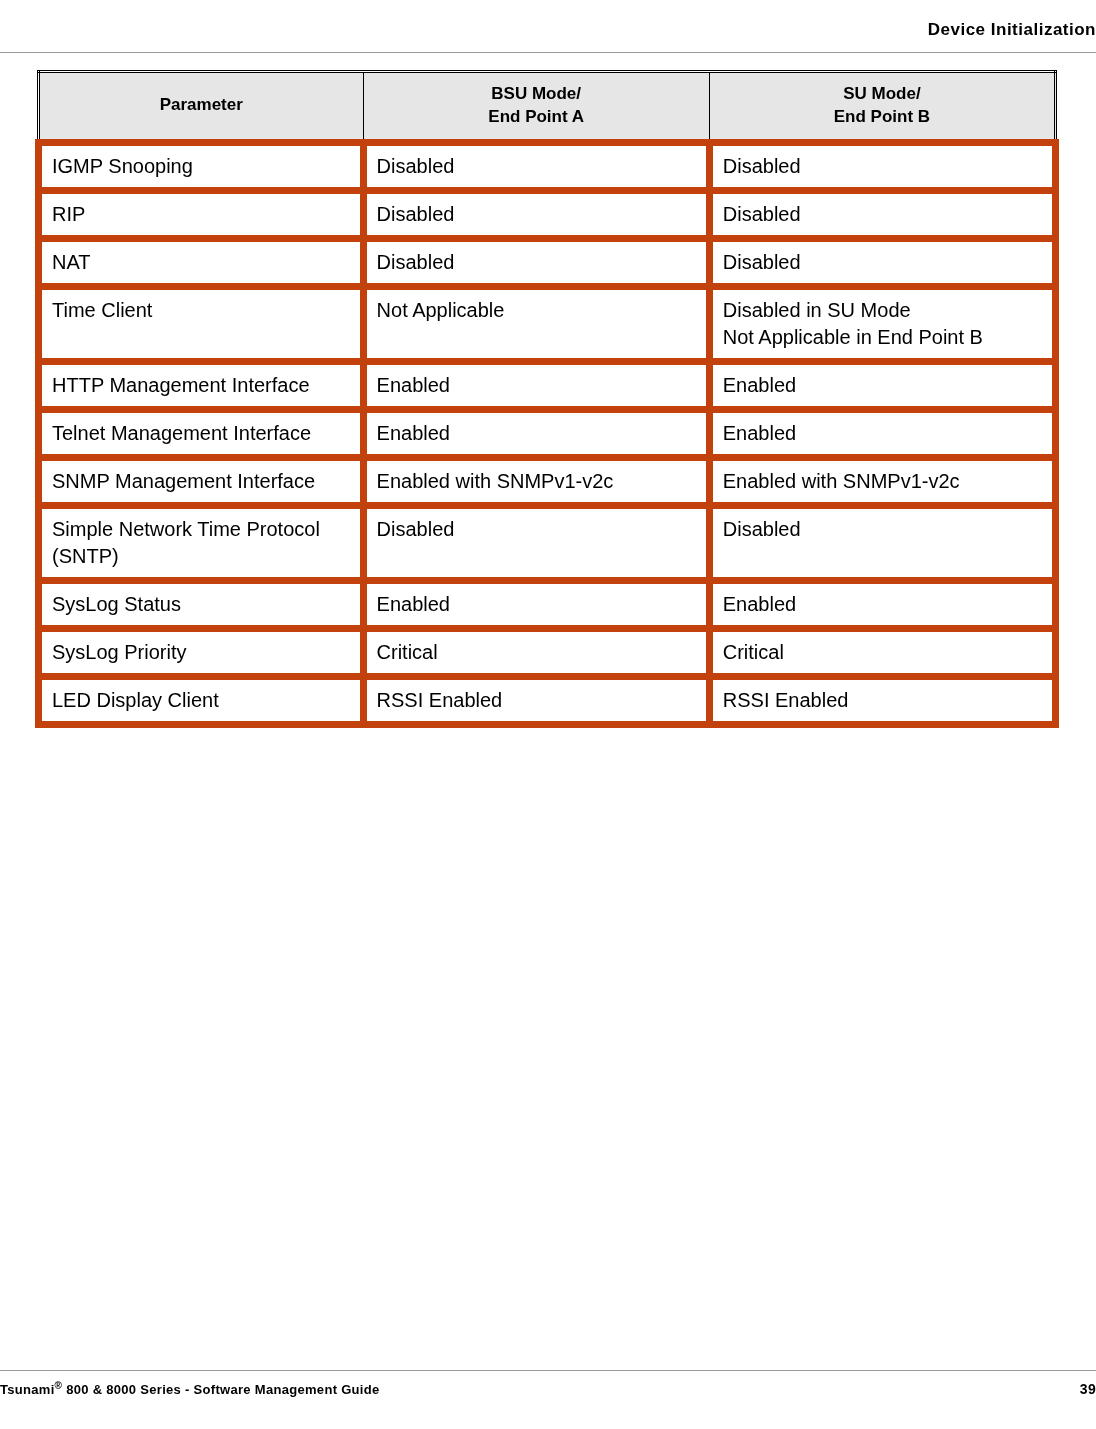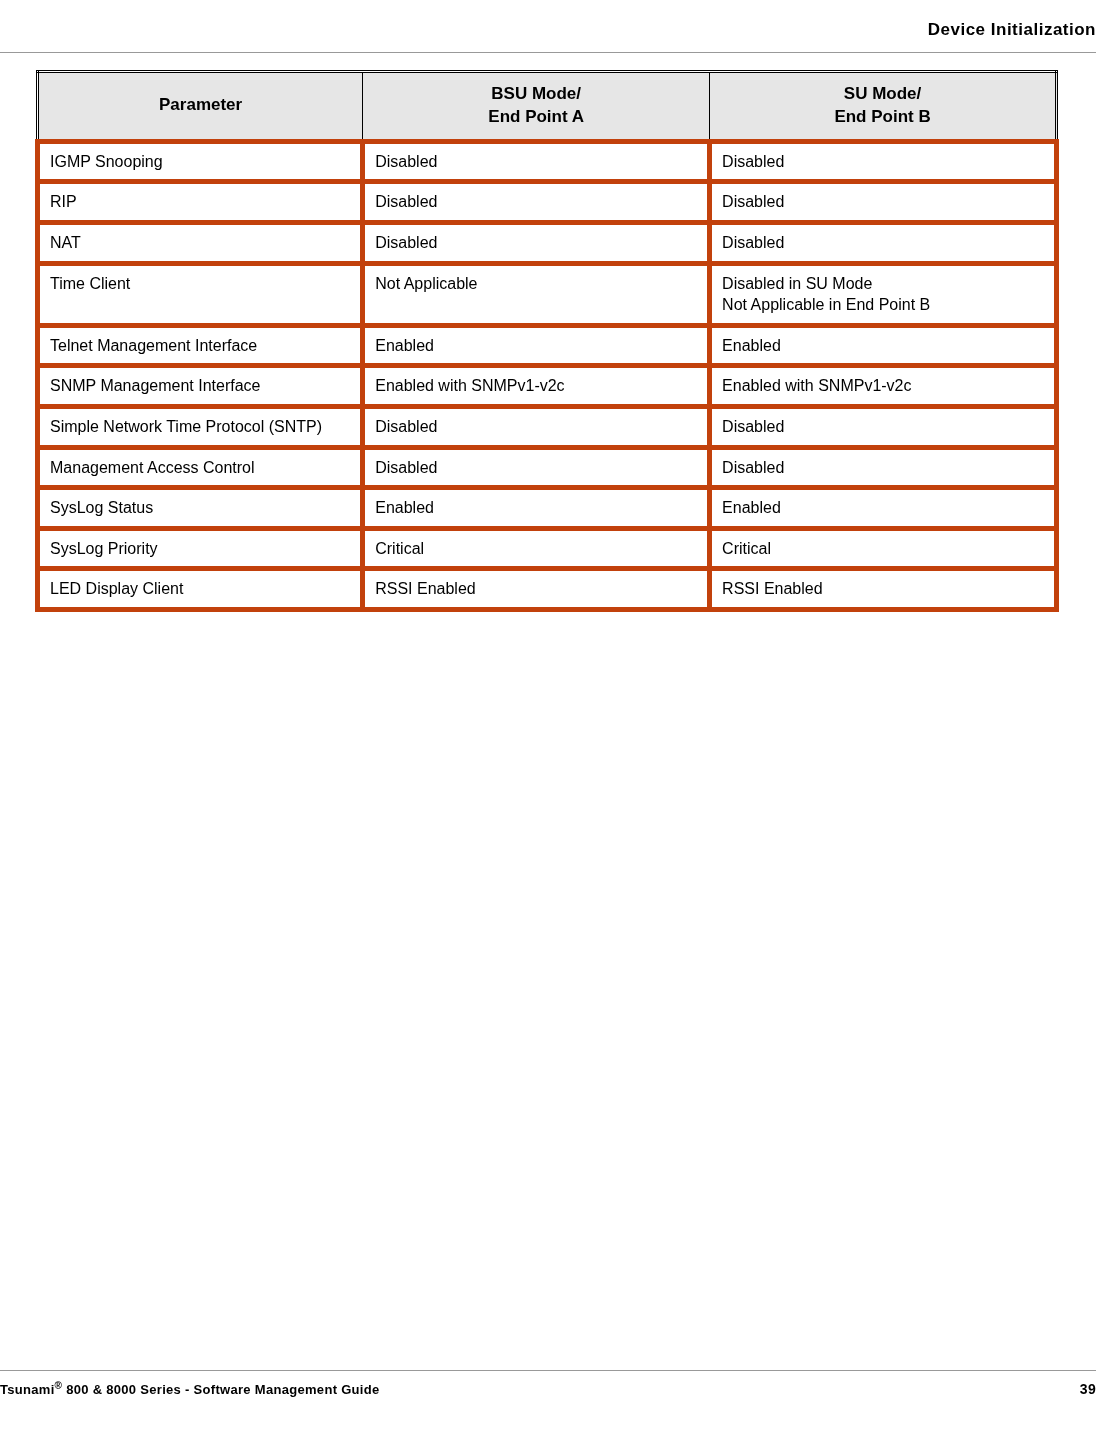--- a/index.html
+++ b/index.html
@@ -49,23 +49,23 @@
       text-align: center;
       padding: 10px 8px;
       border: 1px solid #000;
       line-height: 1.35;
       vertical-align: middle;
     }
     th .line1, th .line2 {
       display: block;
     }
     td {
-      font-size: 16px;
+      font-size: 20px;
       padding: 7px 10px;
-      border: 5px solid #c2410c;
+      border: 7px solid #c2410c;
       vertical-align: top;
       line-height: 1.35;
       white-space: pre-line;
     }
     .col-param {
       width: 30%;
     }
     .col-bsu {
       width: 32%;
     }
@@ -138,36 +138,36 @@
           <td class="col-bsu">Disabled</td>
           <td class="col-su">Disabled</td>
         </tr>
         <tr>
           <td class="col-param">Time Client</td>
           <td class="col-bsu">Not Applicable</td>
           <td class="col-su">Disabled in SU Mode
 Not Applicable in End Point B</td>
         </tr>
         <tr>
+          <td class="col-param">HTTP Management Interface</td>
+          <td class="col-bsu">Enabled</td>
+          <td class="col-su">Enabled</td>
+        </tr>
+        <tr>
           <td class="col-param">Telnet Management Interface</td>
           <td class="col-bsu">Enabled</td>
           <td class="col-su">Enabled</td>
         </tr>
         <tr>
           <td class="col-param">SNMP Management Interface</td>
           <td class="col-bsu">Enabled with SNMPv1-v2c</td>
           <td class="col-su">Enabled with SNMPv1-v2c</td>
         </tr>
         <tr>
           <td class="col-param">Simple Network Time Protocol (SNTP)</td>
-          <td class="col-bsu">Disabled</td>
-          <td class="col-su">Disabled</td>
-        </tr>
-        <tr>
-          <td class="col-param">Management Access Control</td>
           <td class="col-bsu">Disabled</td>
           <td class="col-su">Disabled</td>
         </tr>
         <tr>
           <td class="col-param">SysLog Status</td>
           <td class="col-bsu">Enabled</td>
           <td class="col-su">Enabled</td>
         </tr>
         <tr>
           <td class="col-param">SysLog Priority</td>

